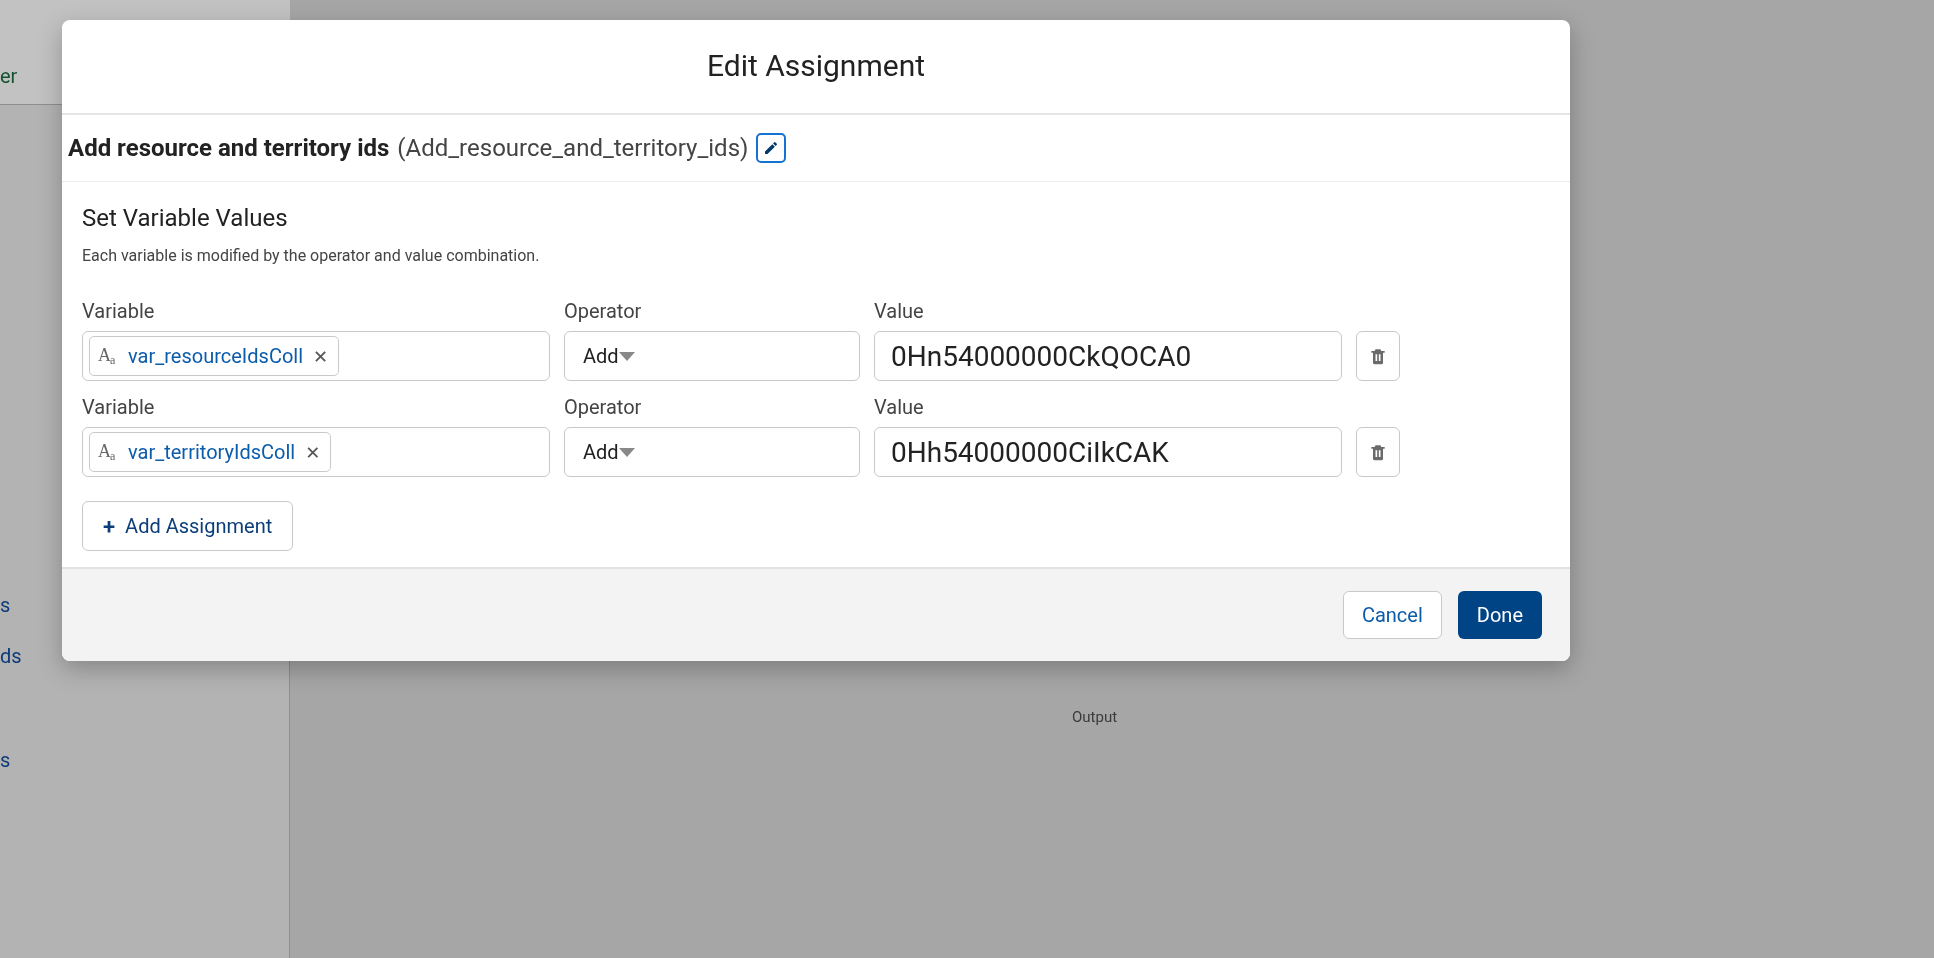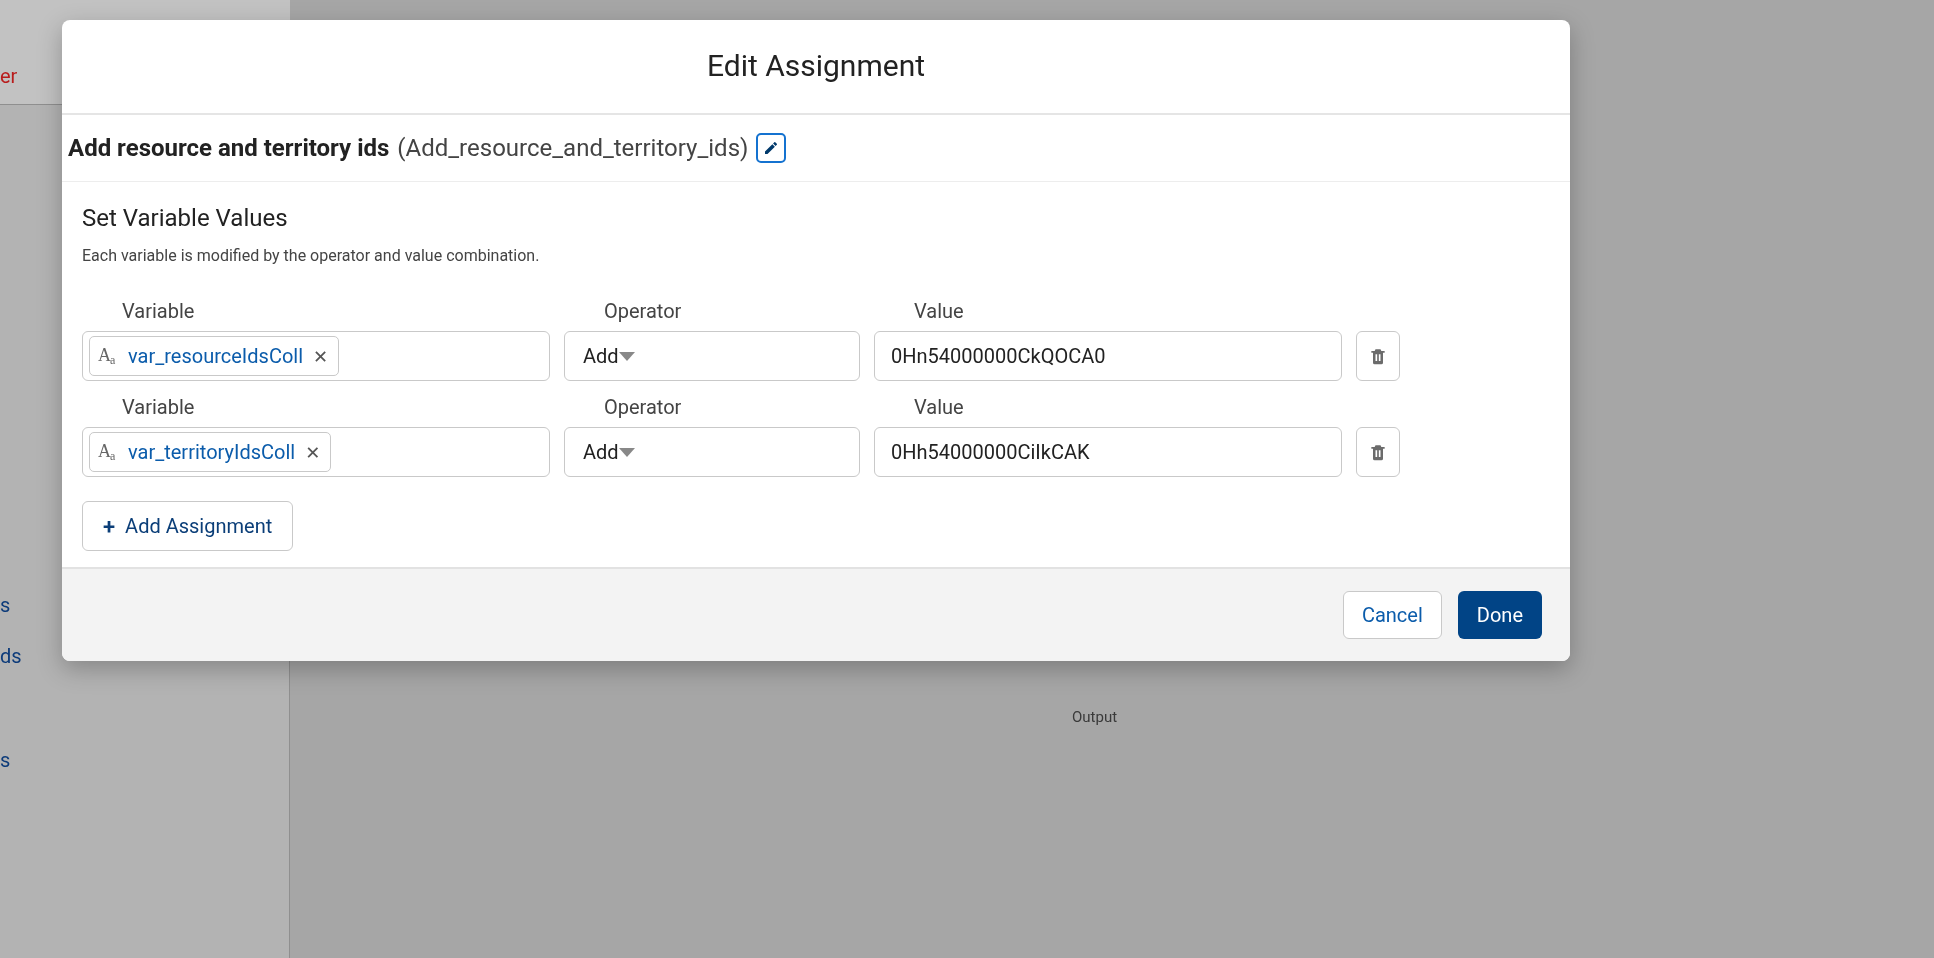--- a/index.html
+++ b/index.html
@@ -16,21 +16,21 @@
     position: absolute;
     left: 0;
     top: 0;
     width: 290px;
     height: 100%;
     background: #b3b3b3;
     border-right: 1px solid #8f8f8f;
   }
   .bg-sidebar .frag {
     position: absolute;
-    color: #b91c1c;
+    color: #14532d;
     font-size: 20px;
   }
   .bg-sidebar .frag.link { color: #0d3b7a; }
   .bg-sidebar-top {
     position:absolute;
     left:0; top:0; width:290px; height:105px;
     background:#c2c2c2;
     border-bottom:1px solid #8f8f8f;
   }
   .bg-output {
@@ -115,21 +115,20 @@
   .assign-row {
     display: grid;
     grid-template-columns: 468px 296px 468px 44px;
     column-gap: 14px;
     margin-bottom: 14px;
   }
   .col-label {
     font-size: 20px;
     color: #444;
     margin-bottom: 8px;
-    margin-left: 40px;
   }
   .pill-input {
     height: 50px;
     border: 1px solid #c9c9c9;
     border-radius: 6px;
     background: #fff;
     display: flex;
     align-items: center;
     padding: 4px 6px;
   }
@@ -186,21 +185,21 @@
     border-right: 8px solid transparent;
     border-top: 9px solid #888;
   }
 
   .text-input {
     height: 50px;
     border: 1px solid #c9c9c9;
     border-radius: 6px;
     background: #fff;
     padding: 0 16px;
-    font-size: 20px;
+    font-size: 28px;
     color: #222;
     display: flex;
     align-items: center;
   }
 
   .trash-btn {
     width: 44px; height: 50px;
     border: 1px solid #c9c9c9;
     border-radius: 6px;
     background: #fff;

